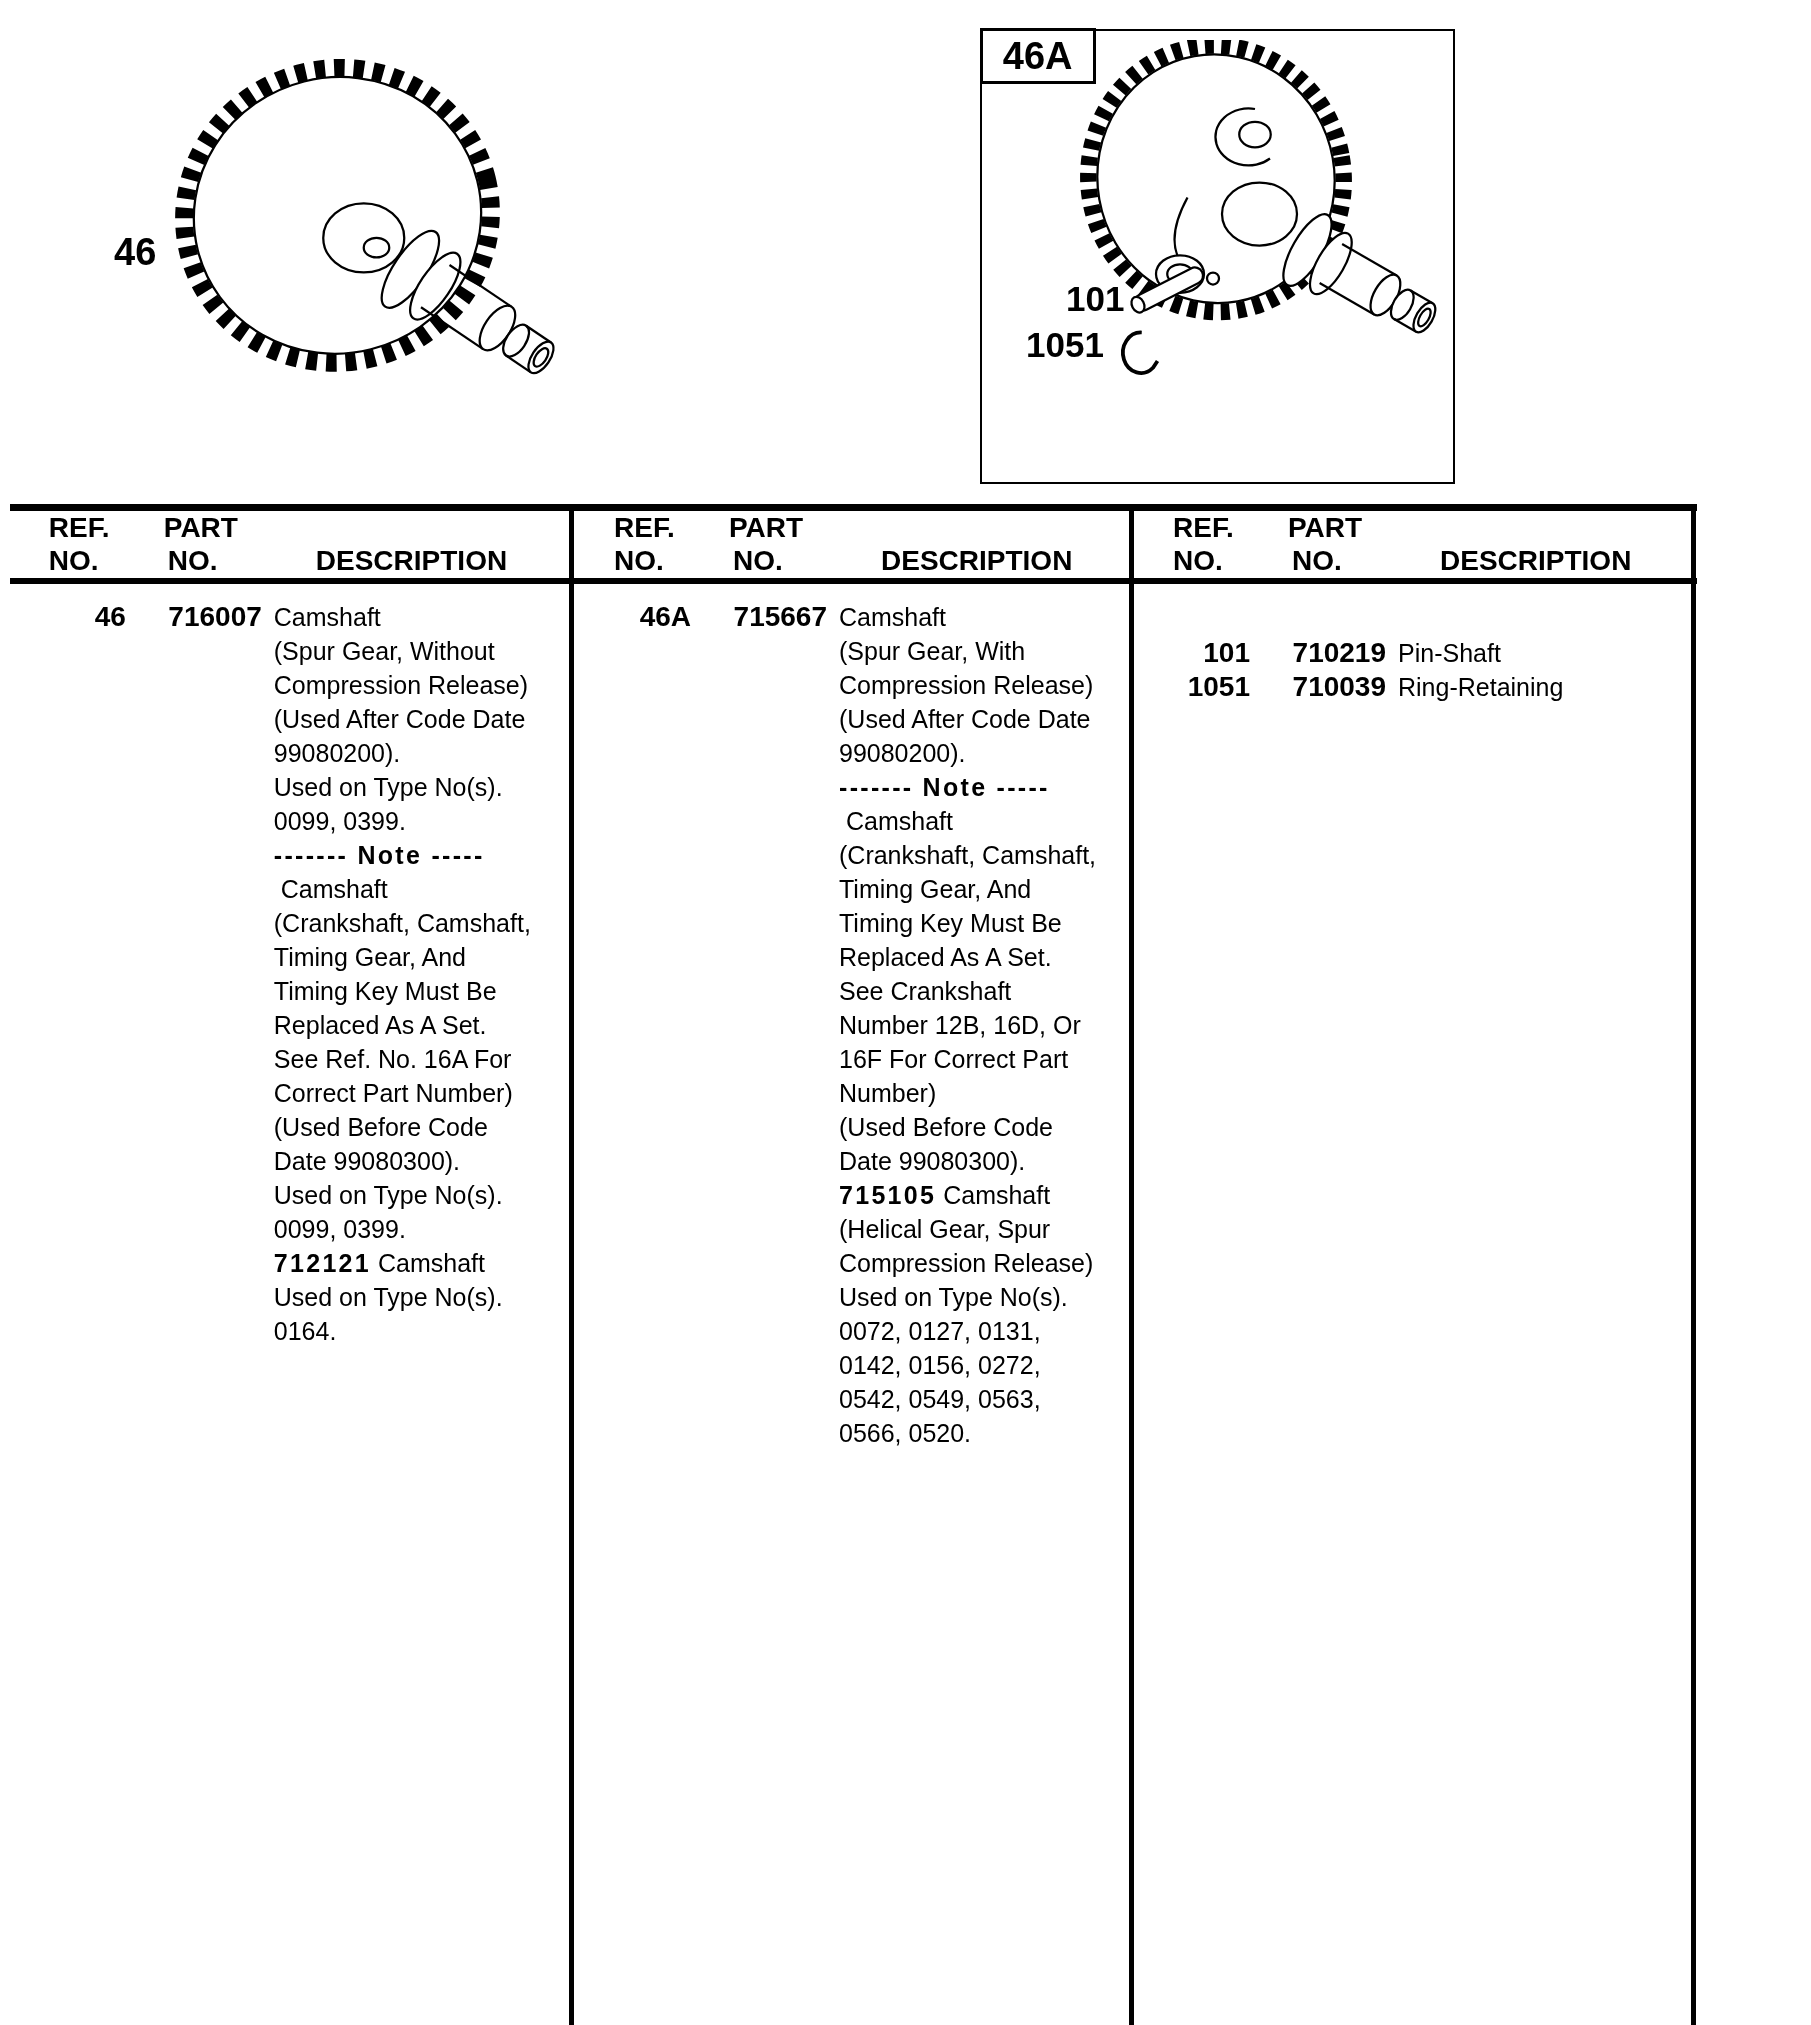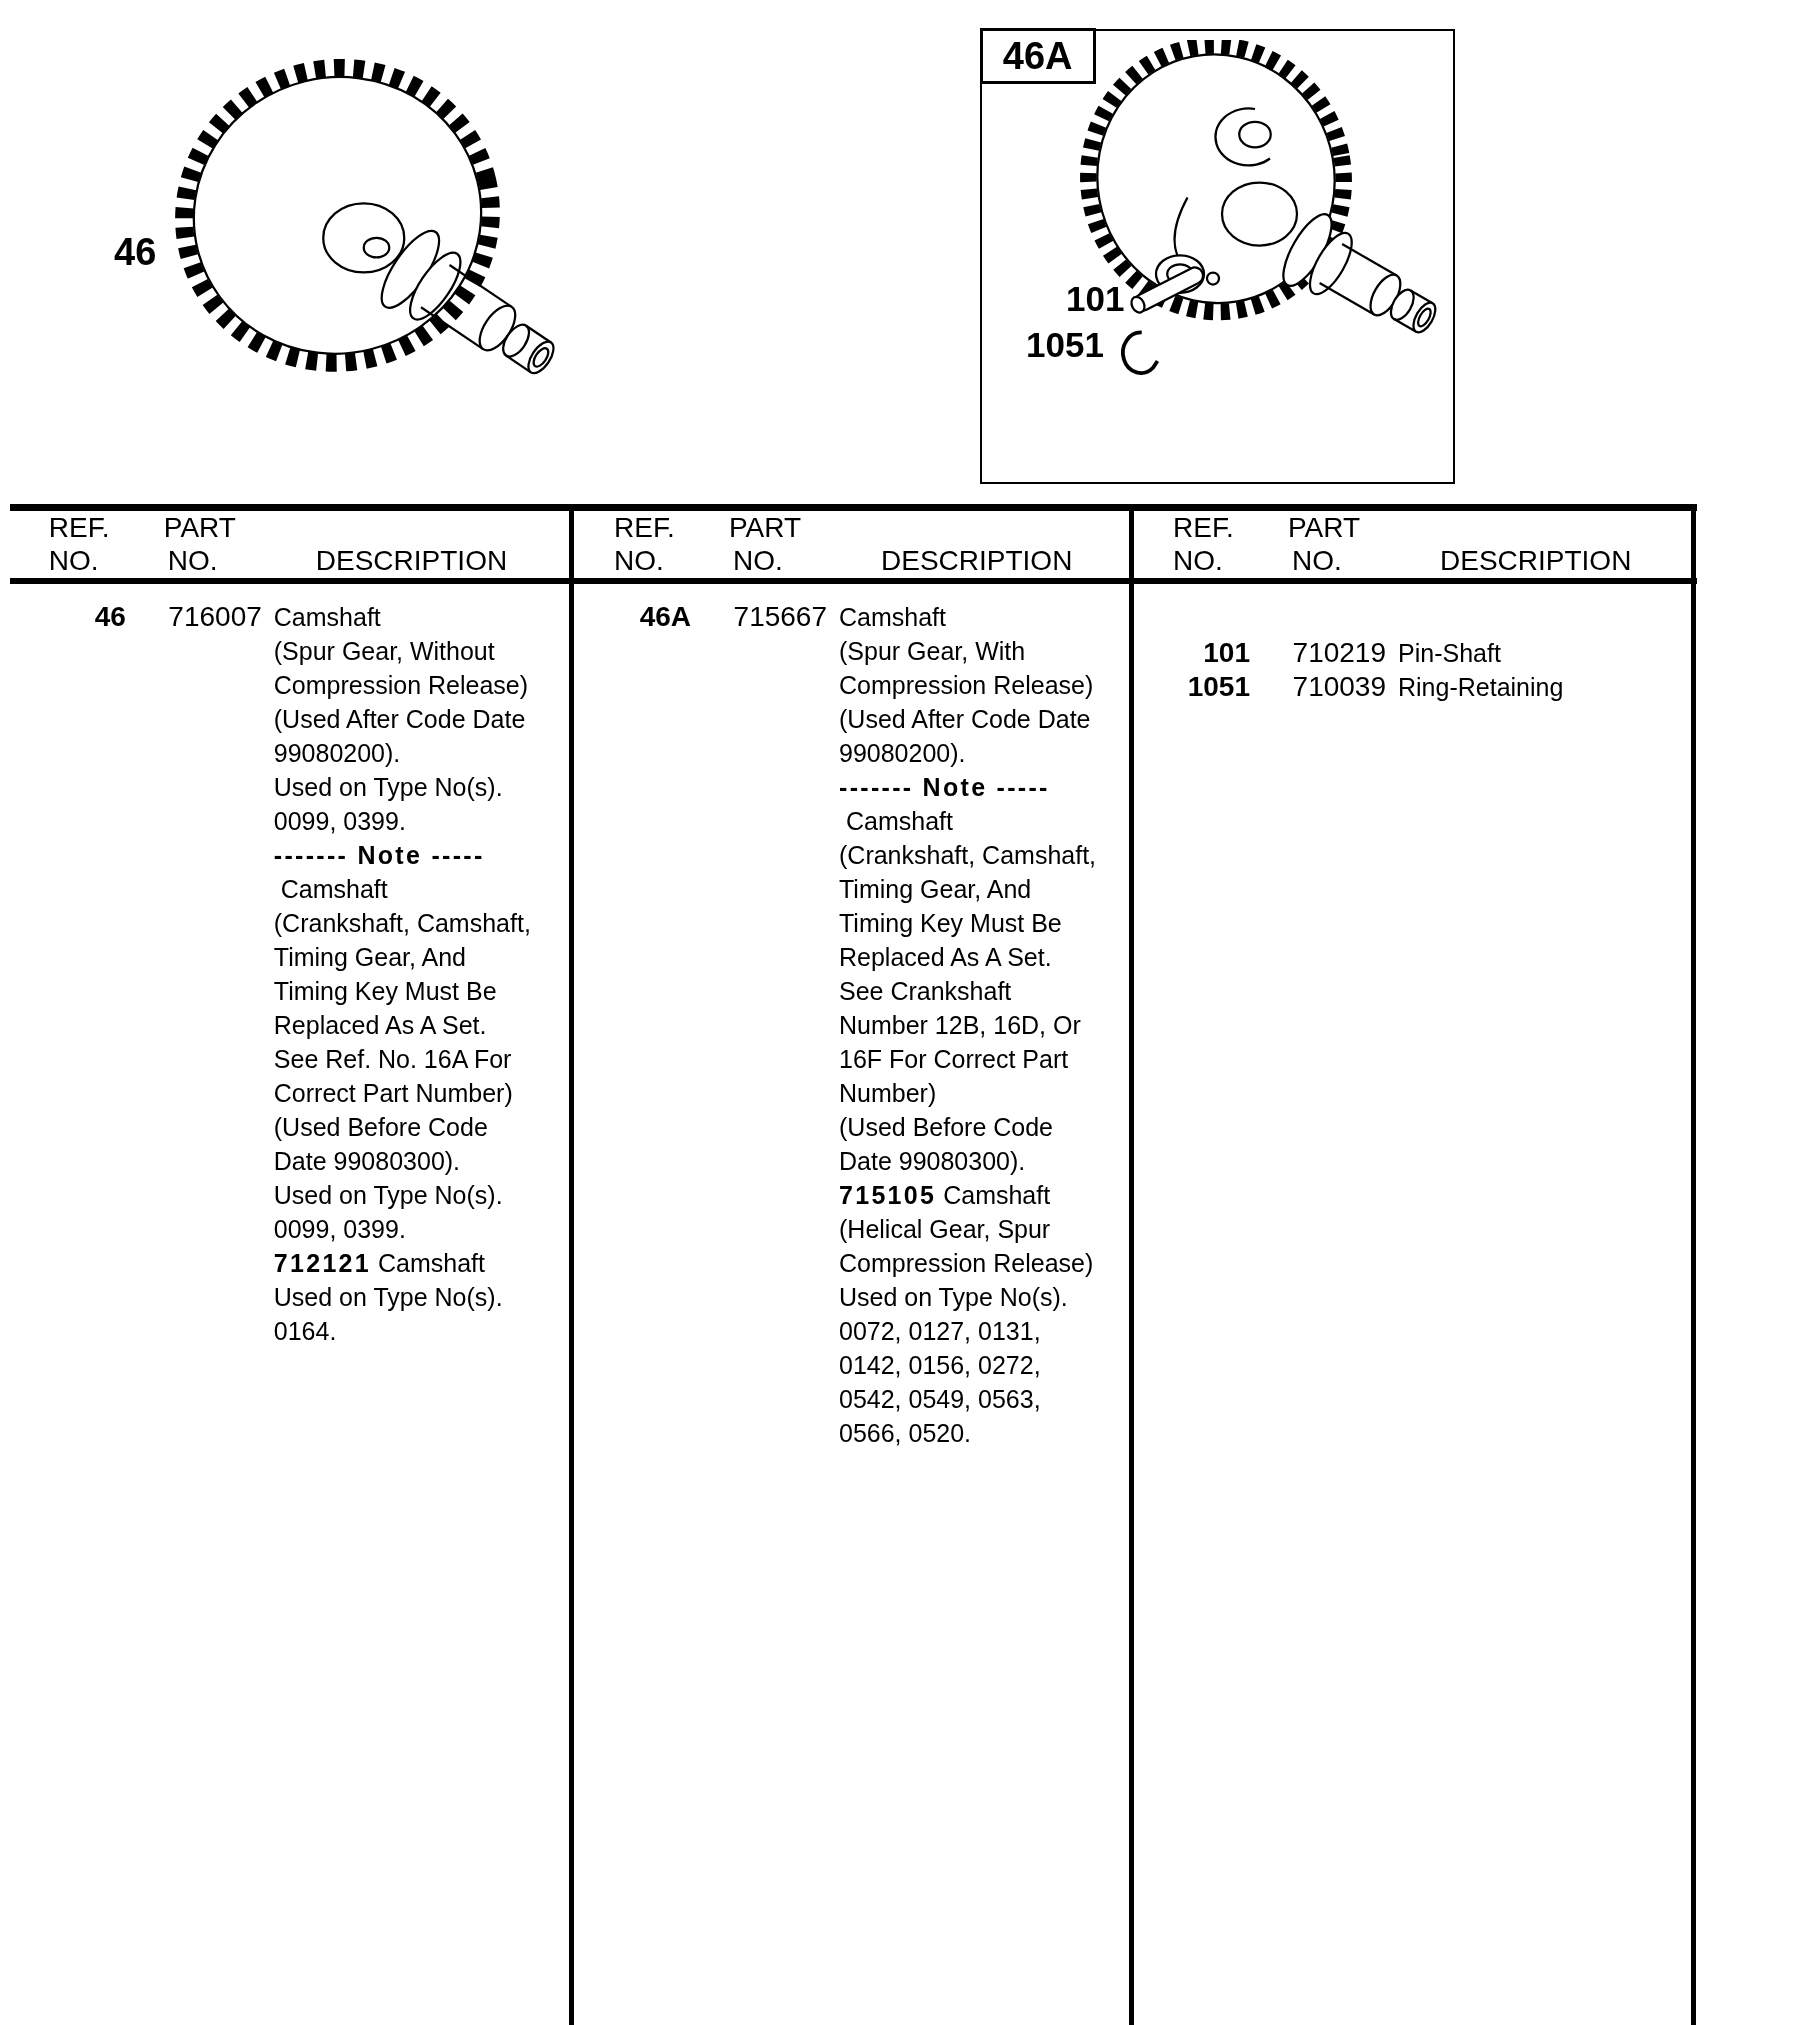--- a/index.html
+++ b/index.html
@@ -8,26 +8,26 @@
   .abs{position:absolute;}
   .rule{position:absolute;background:#000;}
   
   .fig-label{position:absolute;font-weight:bold;font-size:38px;color:#000;}
   .small-fig-label{position:absolute;font-weight:bold;font-size:35px;color:#000;}
   
   .box46a{position:absolute;left:980px;top:28.5px;width:471px;height:451px;border:2.3px solid #000;background:#fff;}
   .box46a-tag{position:absolute;left:-2.3px;top:-2.3px;width:110px;height:50px;border:3px solid #000;background:#fff;
               display:flex;align-items:center;justify-content:center;font-weight:bold;font-size:38px;}
   
-  .col-header{position:absolute;height:74px;}
+  .col-header{position:absolute;height:74px;font-weight:bold;}
   .col-header span{position:absolute;font-size:28px;line-height:30px;white-space:pre;color:#000;}
   .col-body{position:absolute;}
   .t-row{position:relative;}
   .cell-ref{position:absolute;left:21px;width:95px;text-align:right;font-weight:bold;font-size:28px;line-height:34px;}
-  .cell-part{position:absolute;left:126px;width:126px;text-align:right;font-weight:normal;font-size:28px;line-height:34px;}
+  .cell-part{position:absolute;left:126px;width:126px;text-align:right;font-weight:bold;font-size:28px;line-height:34px;}
   .cell-desc{margin-left:264px;font-size:25px;line-height:34px;}
   .desc-line{white-space:pre;}
   .desc-line b{letter-spacing:2.3px;}
   svg{display:block;}
 </style>
 </head>
 <body>
 
 <div class="page">
 

